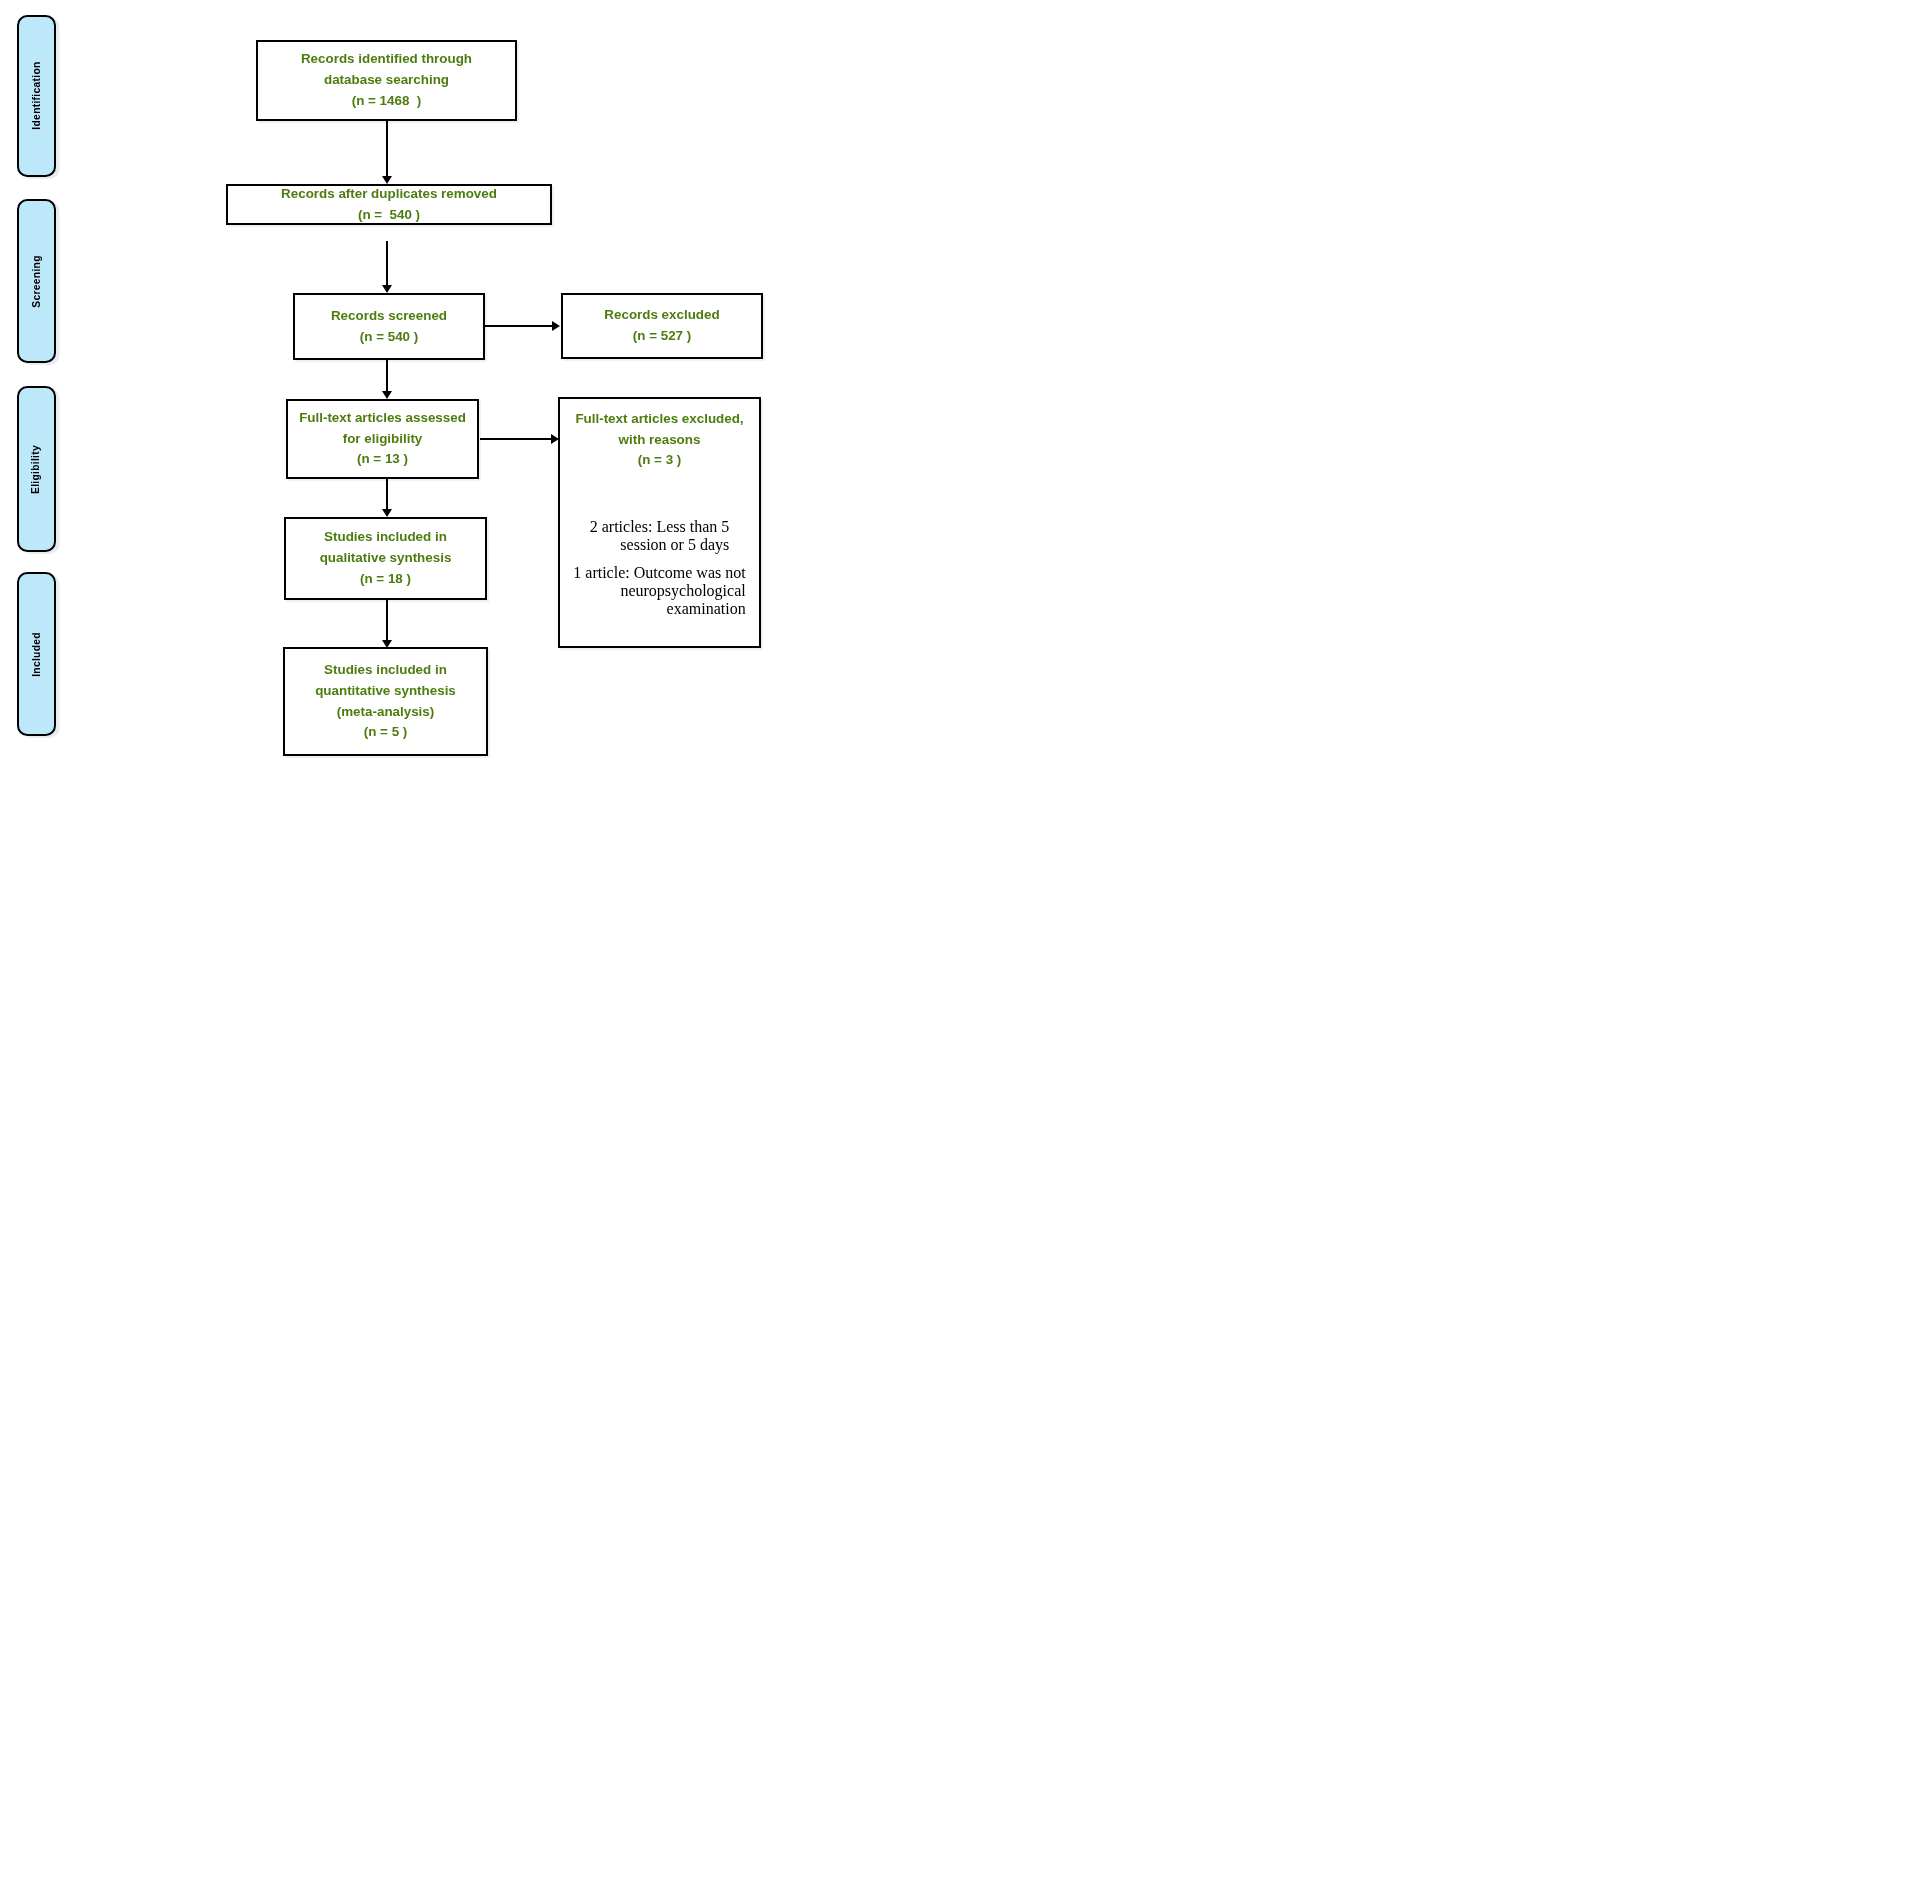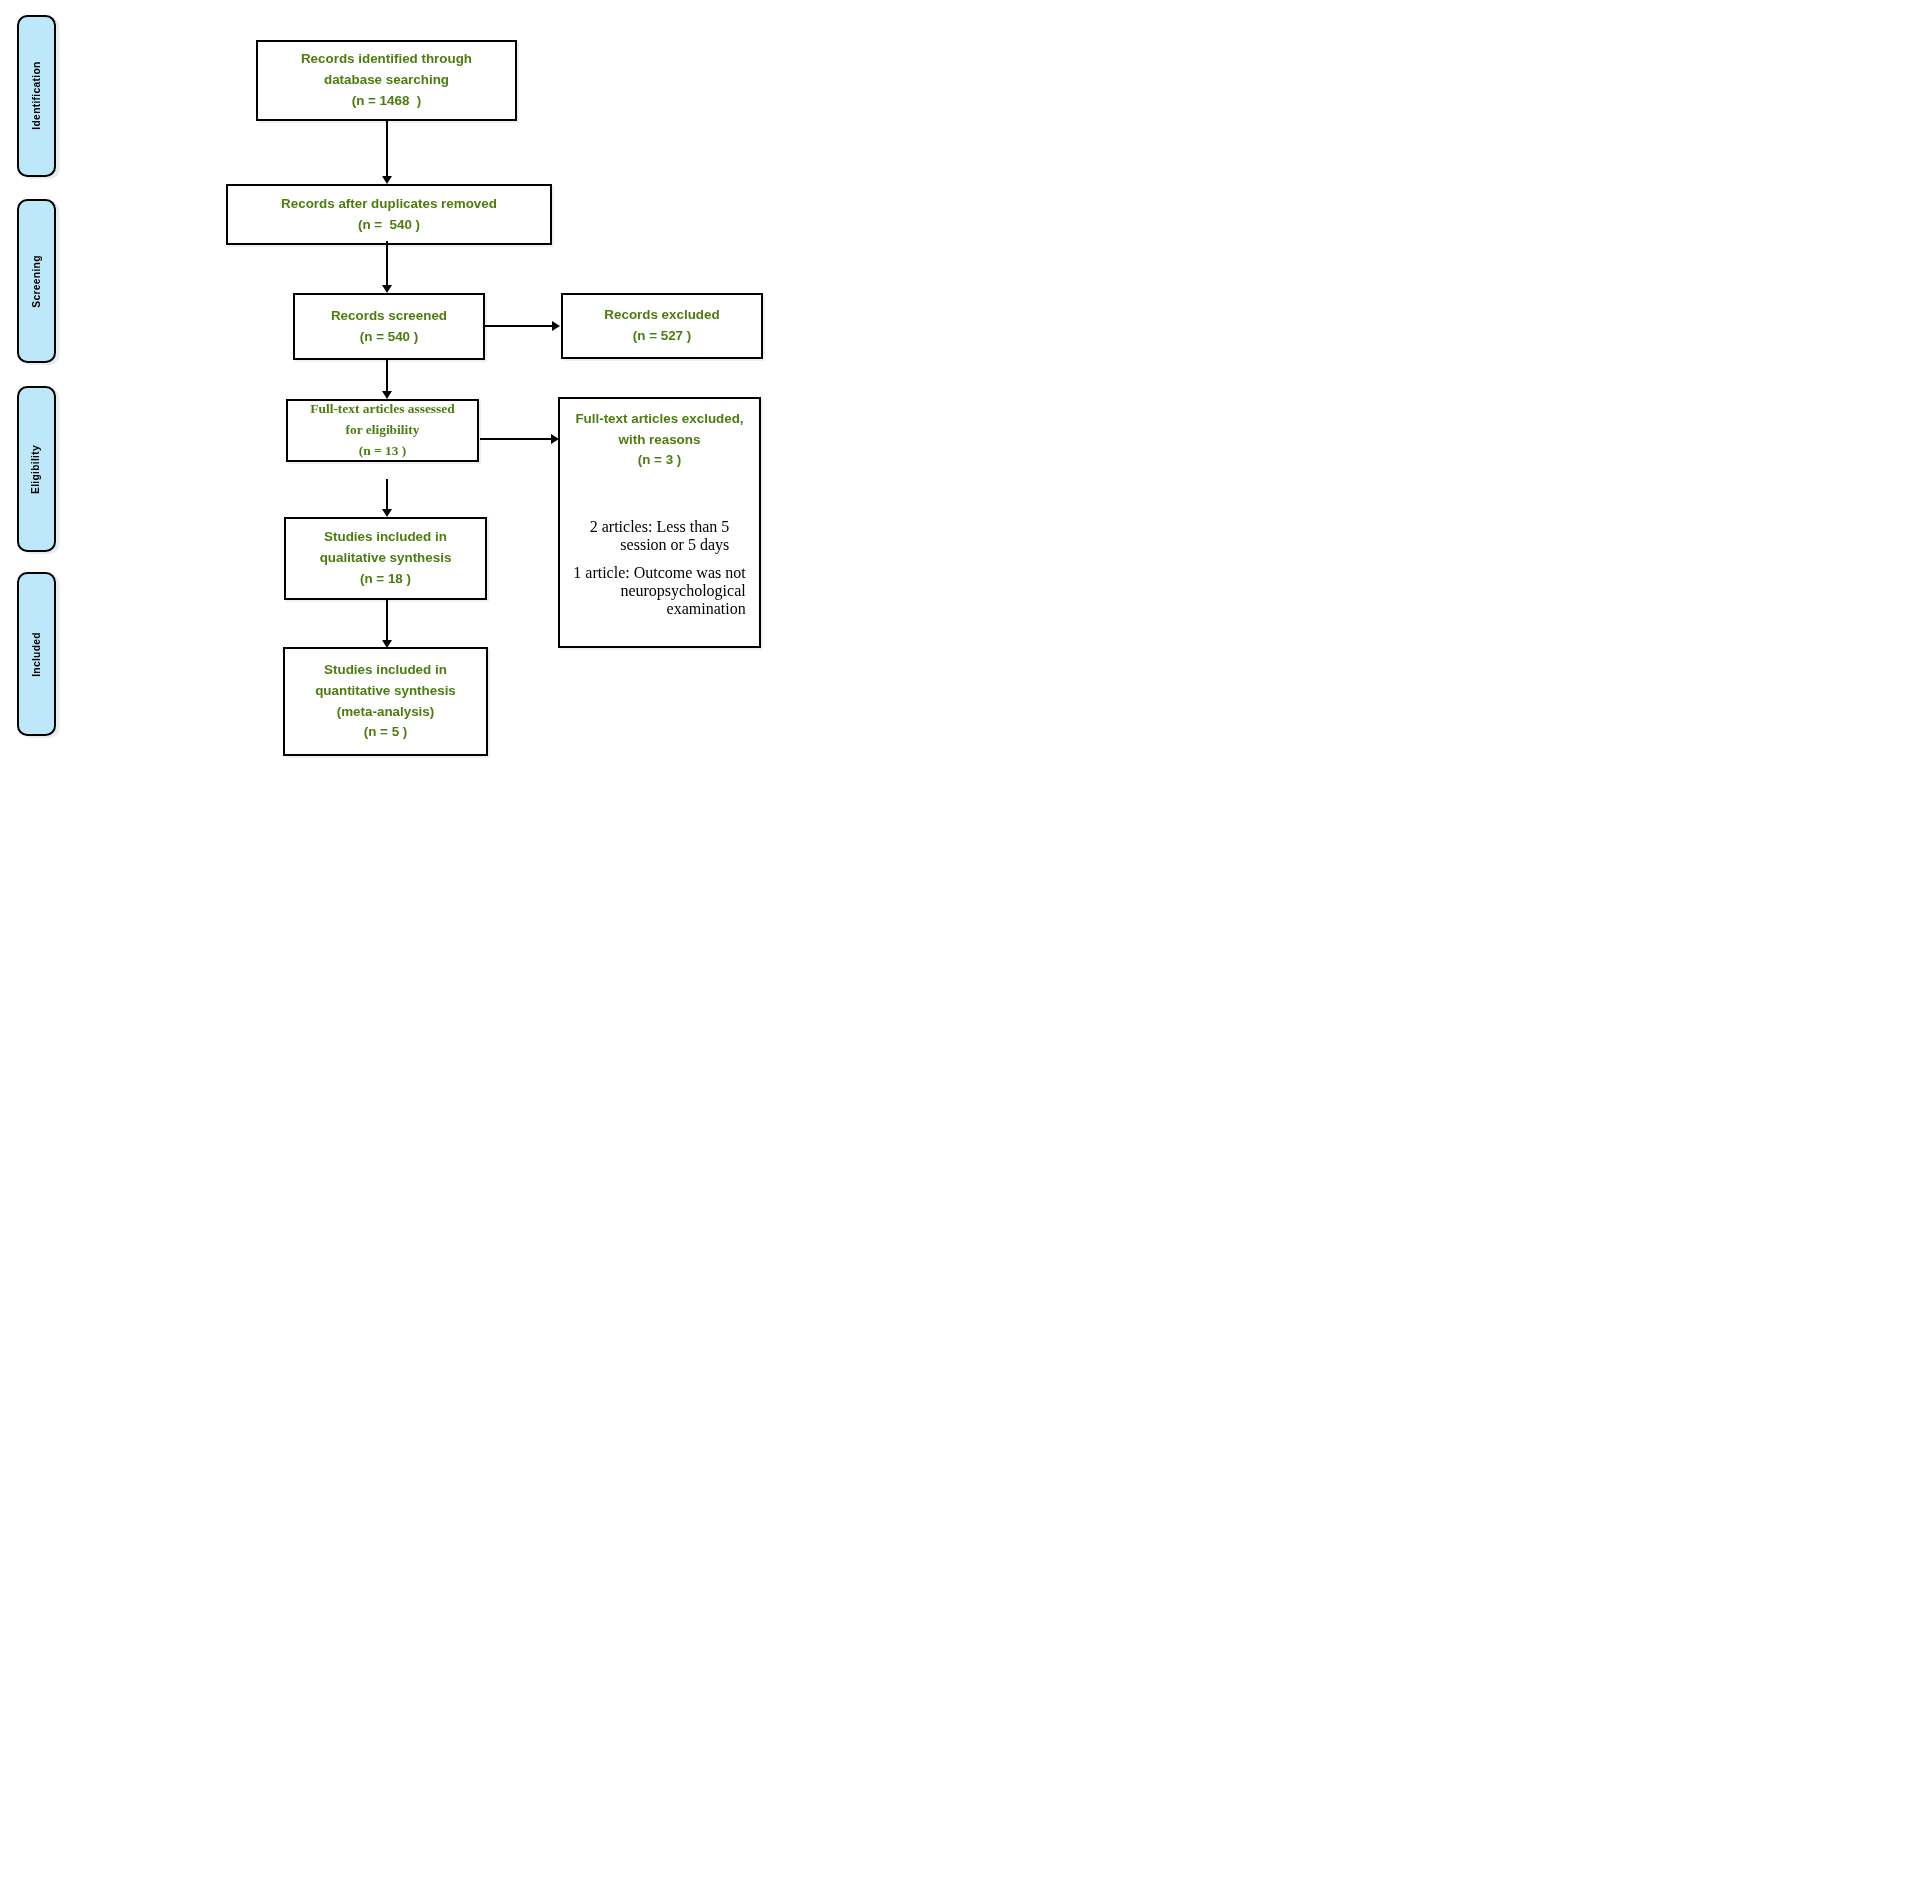--- a/index.html
+++ b/index.html
@@ -58,36 +58,36 @@
   <div class="sbox" style="top:572px;height:164px;">
     <span class="slabel">Included</span>
   </div>
 
   <div class="fbox" style="left:256px;top:40px;width:261px;height:81px;">
     <div class="fline">Records identified through</div>
     <div class="fline">database searching</div>
     <div class="fline">(n = 1468  )</div>
   </div>
 
-  <div class="fbox" style="left:226px;top:184px;width:326px;height:61px;">
+  <div class="fbox" style="left:226px;top:184px;width:326px;height:41px;">
     <div class="fline">Records after duplicates removed</div>
     <div class="fline">(n =  540 )</div>
   </div>
 
   <div class="fbox" style="left:293px;top:293px;width:192px;height:67px;">
     <div class="fline">Records screened</div>
     <div class="fline">(n = 540 )</div>
   </div>
 
   <div class="fbox" style="left:561px;top:293px;width:202px;height:66px;">
     <div class="fline">Records excluded</div>
     <div class="fline">(n = 527 )</div>
   </div>
 
-  <div class="fbox" style="left:286px;top:399px;width:193px;height:63px;font-family:Liberation Serif, serif;">
+  <div class="fbox" style="left:286px;top:399px;width:193px;height:80px;">
     <div class="fline">Full-text articles assessed</div>
     <div class="fline">for eligibility</div>
     <div class="fline">(n = 13 )</div>
   </div>
 
   <div class="fbox tall" style="left:558px;top:397px;width:203px;height:251px;">
     <div>
       <div class="fline">Full-text articles excluded,</div>
       <div class="fline">with reasons</div>
       <div class="fline">(n = 3 )</div>

